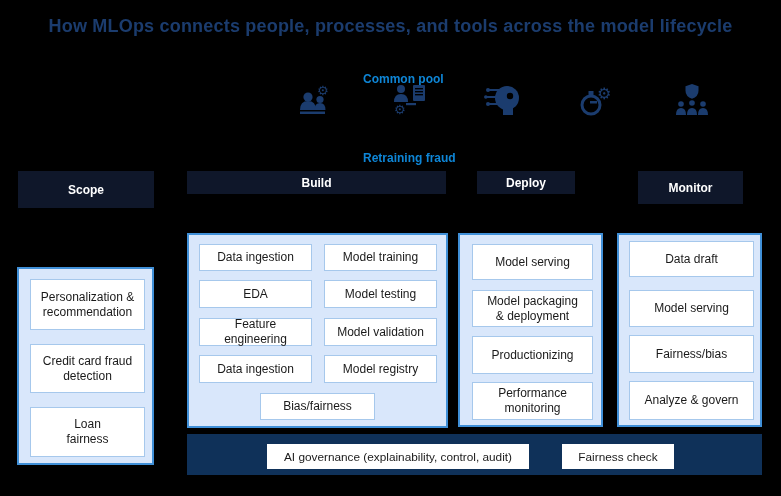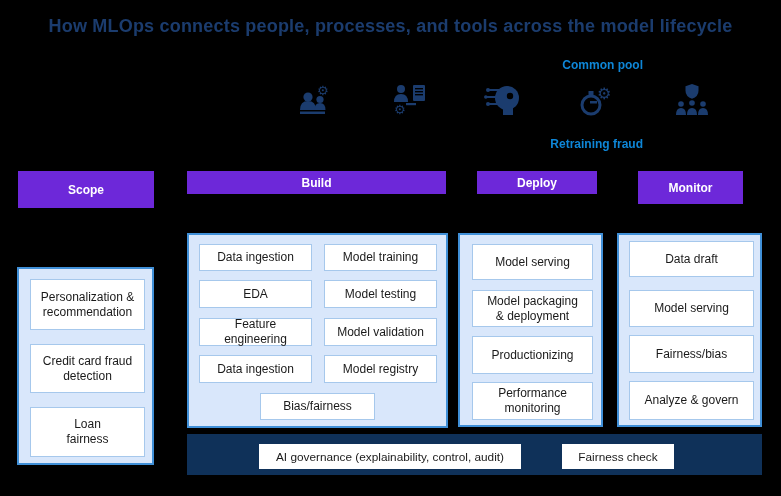--- a/index.html
+++ b/index.html
@@ -1,32 +1,32 @@
 <!DOCTYPE html>
 <html><head>
 <meta charset="utf-8">
 <style>
   html,body{margin:0;padding:0;background:#000;}
   .stage{position:relative;width:781px;height:496px;background:#000;overflow:hidden;
          font-family:"Liberation Sans","DejaVu Sans",sans-serif;}
   .title{position:absolute;top:16px;left:0;right:0;text-align:center;
          font-size:18px;font-weight:bold;color:#1b3c6e;letter-spacing:.2px;}
-  .blue-label{position:absolute;left:363px;width:280px;text-align:right;
-              font-size:12px;font-weight:bold;color:#0e86d7;}
+  .blue-label{position:absolute;left:363px;width:280px;text-align:left;
+              font-size:12px;font-weight:bold;color:#0e86d7;margin-top:14px;}
   .pool-label{top:58px;}
   .retrain-label{top:137px;}
   .icons-row{position:absolute;left:296px;top:80px;width:416px;height:40px;
              display:flex;justify-content:space-between;align-items:center;}
   .icon{width:40px;height:36px;display:block;}
   .ic{fill:#1b3c6e;}
-  .hdr{position:absolute;background:#6d28d9;color:#fff;font-size:12px;font-weight:bold;
+  .hdr{position:absolute;background:#0f172a;color:#fff;font-size:12px;font-weight:bold;
        display:flex;align-items:center;justify-content:center;box-sizing:border-box;}
   .h-scope{left:18px;top:171px;width:136px;height:37px;}
   .h-build{left:187px;top:171px;width:259px;height:23px;}
-  .h-deploy{left:477px;top:171px;width:120px;height:23px;}
+  .h-deploy{left:477px;top:171px;width:98px;height:23px;}
   .h-monitor{left:638px;top:171px;width:105px;height:33px;}
   .panel{position:absolute;background:#d9e7fb;border:2px solid #4090d8;box-sizing:border-box;}
   .p-scope{left:17px;top:231px;width:137px;height:198px;margin-top:36px;}
   .p-build{left:187px;top:233px;width:261px;height:195px;}
   .p-deploy{left:458px;top:233px;width:145px;height:194px;}
   .p-monitor{left:617px;top:233px;width:145px;height:194px;}
   .box{position:absolute;background:#fff;border:1px solid #a6c8ec;box-sizing:border-box;
        display:flex;align-items:center;justify-content:center;text-align:center;
        font-size:12px;color:#1a1a1a;line-height:1.25;}
   
@@ -48,21 +48,21 @@
   .m1{top:6px;height:36px;} .m2{top:55px;height:37px;}
   .m3{top:100px;height:38px;} .m4{top:146px;height:39px;}
   
   .mw56{max-width:56px;display:inline-block;}
   .mw80{max-width:80px;display:inline-block;}
   .mw98{max-width:98px;display:inline-block;}
   
   .gov-bar{position:absolute;left:187px;top:434px;width:575px;height:41px;background:#0f3159;}
   .gov-box{position:absolute;background:#fff;display:flex;align-items:center;justify-content:center;
            font-size:11.8px;color:#1a1a1a;white-space:nowrap;box-sizing:border-box;}
-  .g1{left:72px;top:10px;width:262px;height:25px;}
+  .g1{left:80px;top:10px;width:262px;height:25px;}
   .g2{left:375px;top:10px;width:112px;height:25px;}
 </style>
 </head>
 <body>
 
 <div class="stage">
 
   <div class="title">How MLOps connects people, processes, and tools across the model lifecycle</div>
 
   <div class="blue-label pool-label">Common pool</div>

